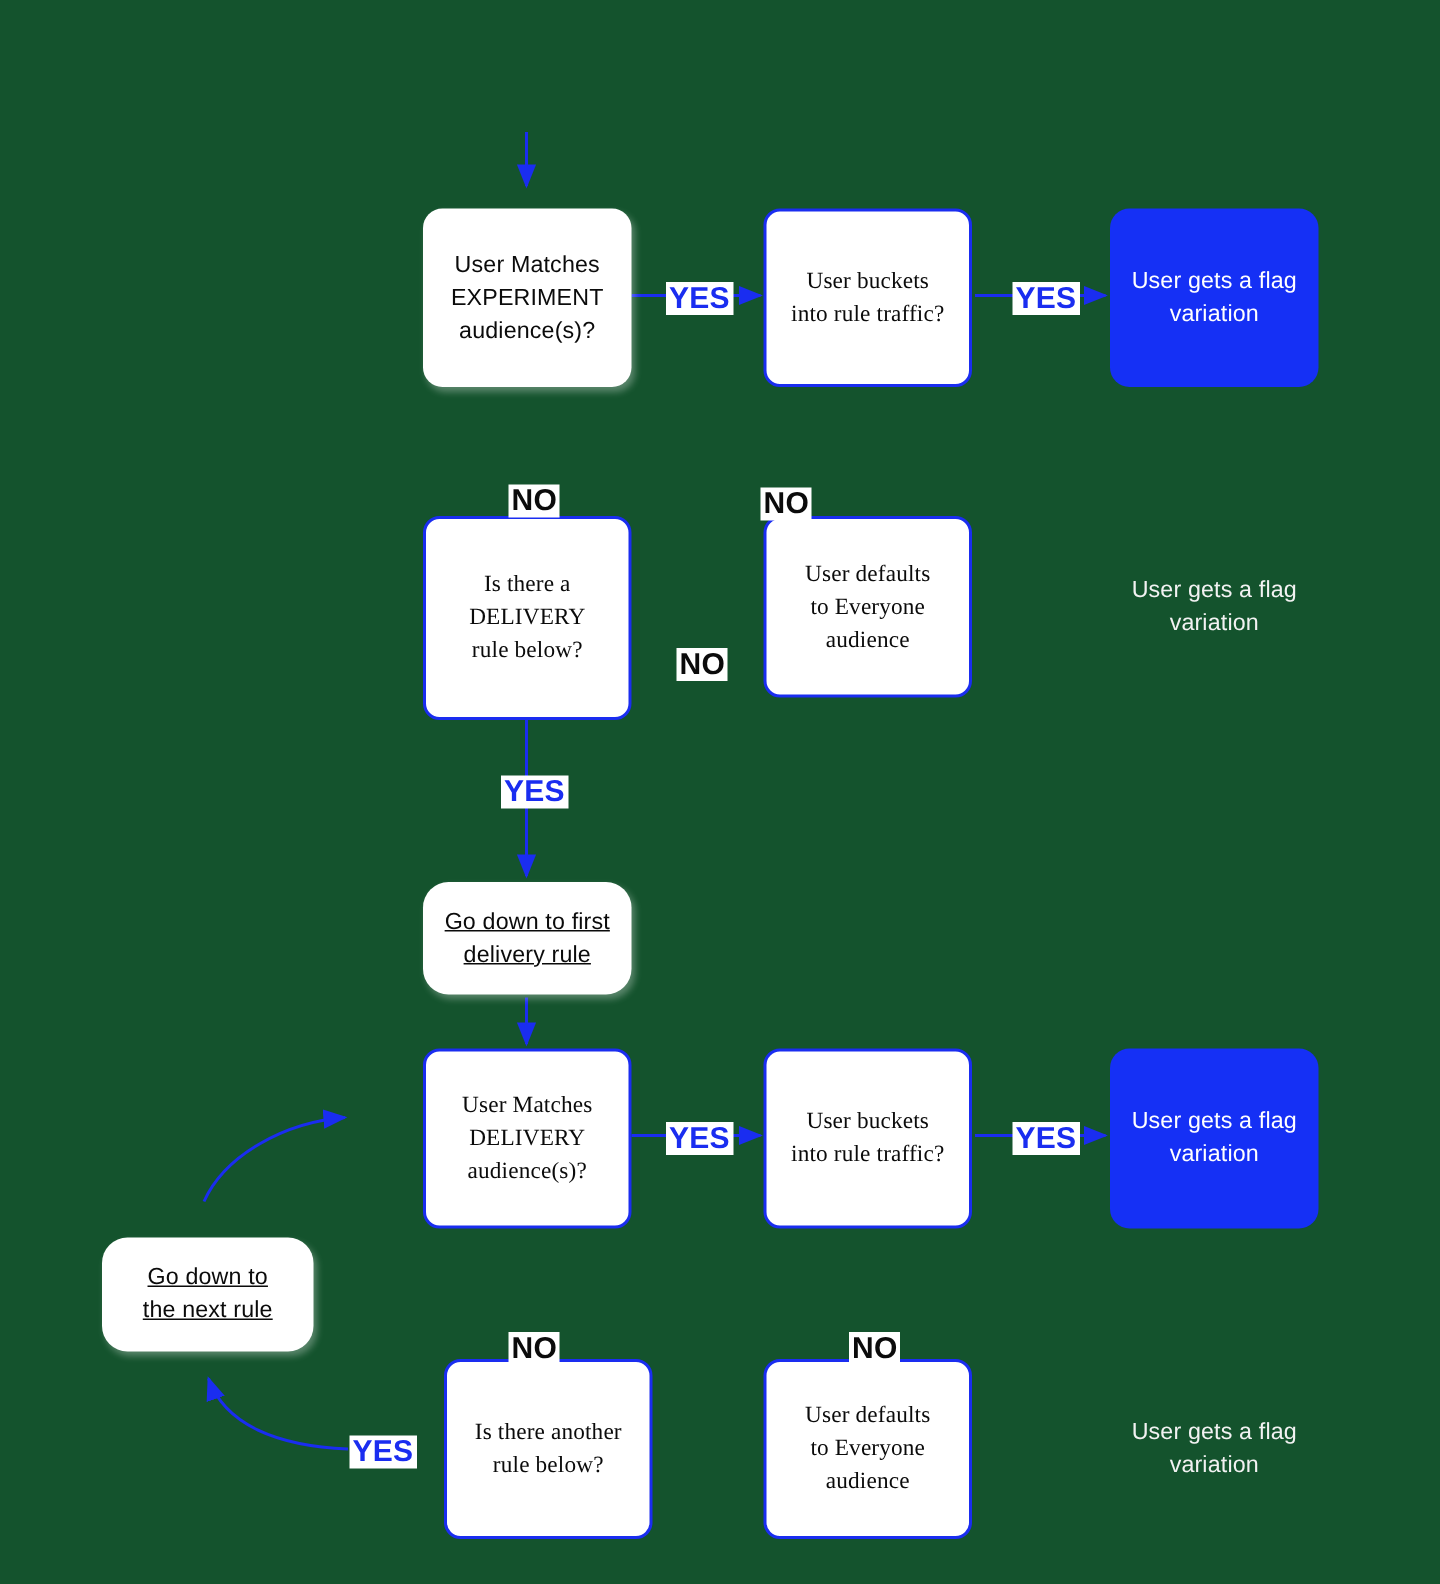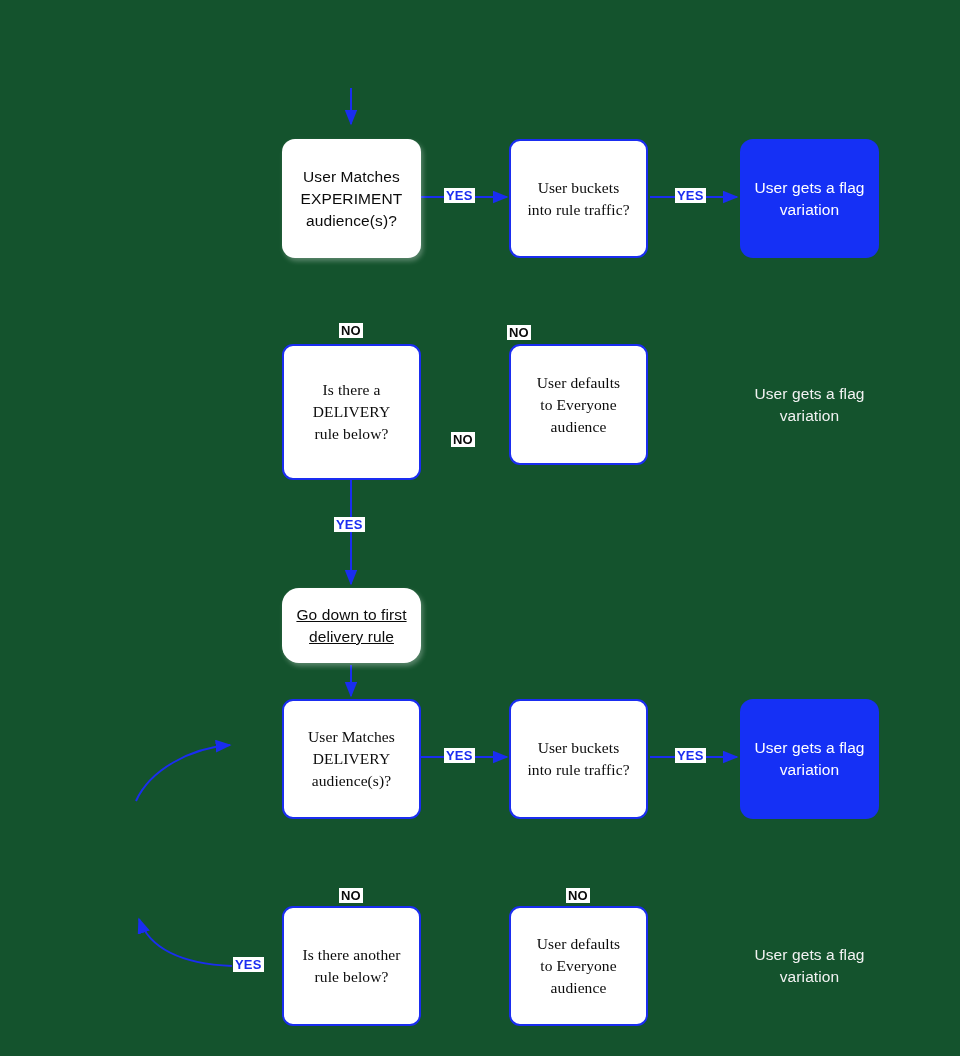--- a/index.html
+++ b/index.html
@@ -73,21 +73,21 @@
   
   .node.bare {
     background: transparent;
     border: none;
     color: #f2f2f2;
   }
 
   
   .elabel {
     position: absolute;
-    font-size: 13px;
+    font-size: 20px;
     font-weight: bold;
     letter-spacing: .2px;
     line-height: 1;
     padding: 1px 2px;
     box-sizing: border-box;
     white-space: nowrap;
     text-align: right;
   }
   .elabel.yes {
     color: #1a2df0;
@@ -179,22 +179,26 @@
   <div class="node outlined" style="left:509px; top:699px; width:139px; height:120px;">
     <span class="txt">User buckets
 into rule traffic?</span>
   </div>
 
   <div class="node filled" style="left:740px; top:699px; width:139px; height:120px;">
     <span class="txt">User gets a flag
 variation</span>
   </div>
 
-
-  <div class="node outlined" style="left:282px; top:906px; width:139px; height:120px;">
+  <div class="node plain pill" style="left:68px; top:825px; width:141px; height:76px;">
+    <span class="txt">Go down to
+the next rule</span>
+  </div>
+
+  <div class="node outlined" style="left:296px; top:906px; width:139px; height:120px;">
     <span class="txt">Is there another
 rule below?</span>
   </div>
 
   <div class="node outlined" style="left:509px; top:906px; width:139px; height:120px;">
     <span class="txt">User defaults
 to Everyone
 audience</span>
   </div>
 

